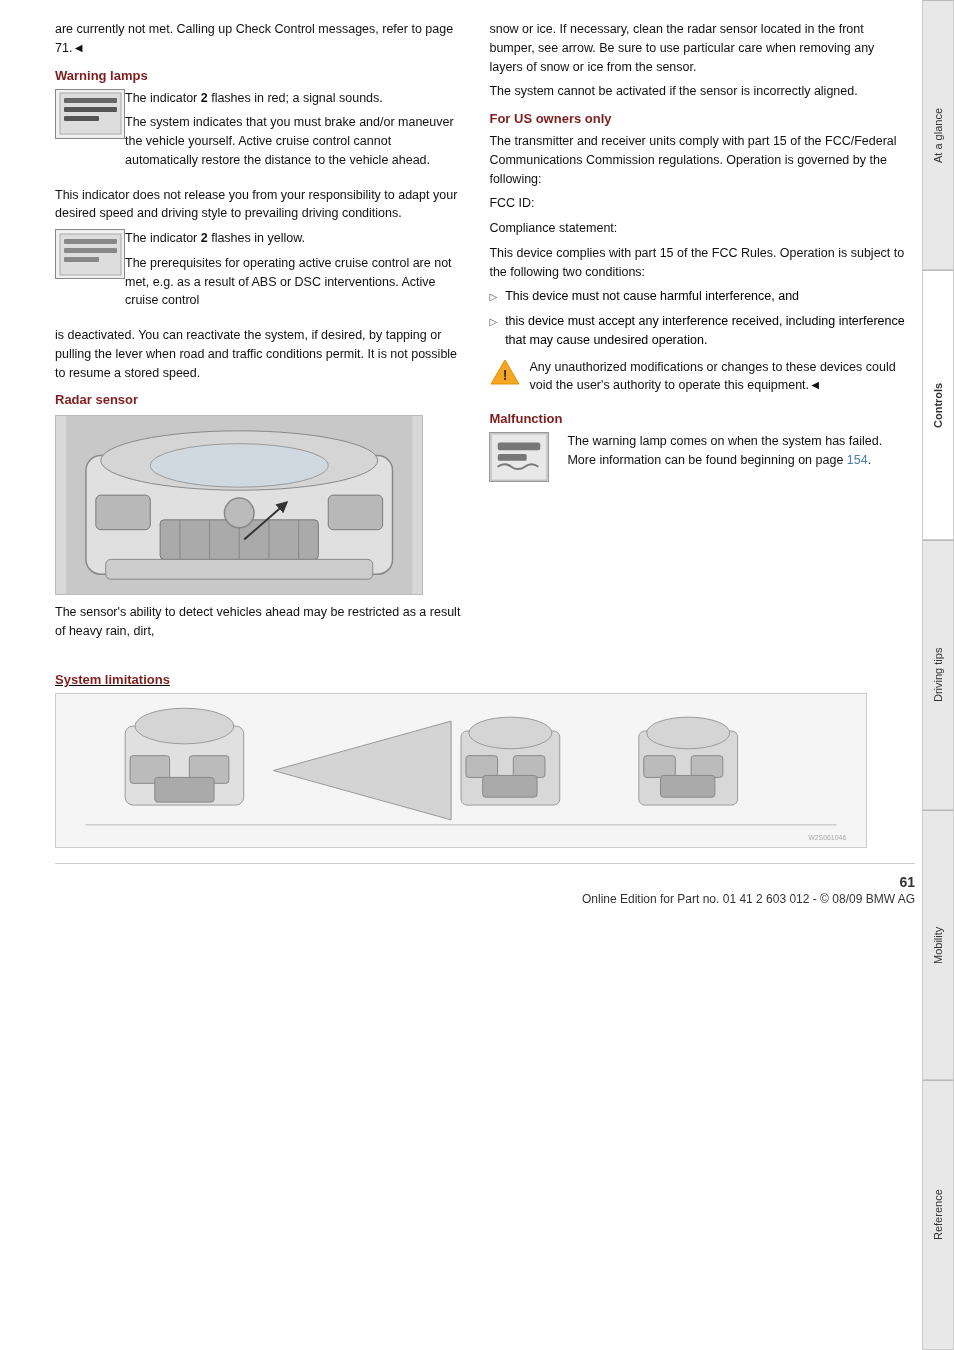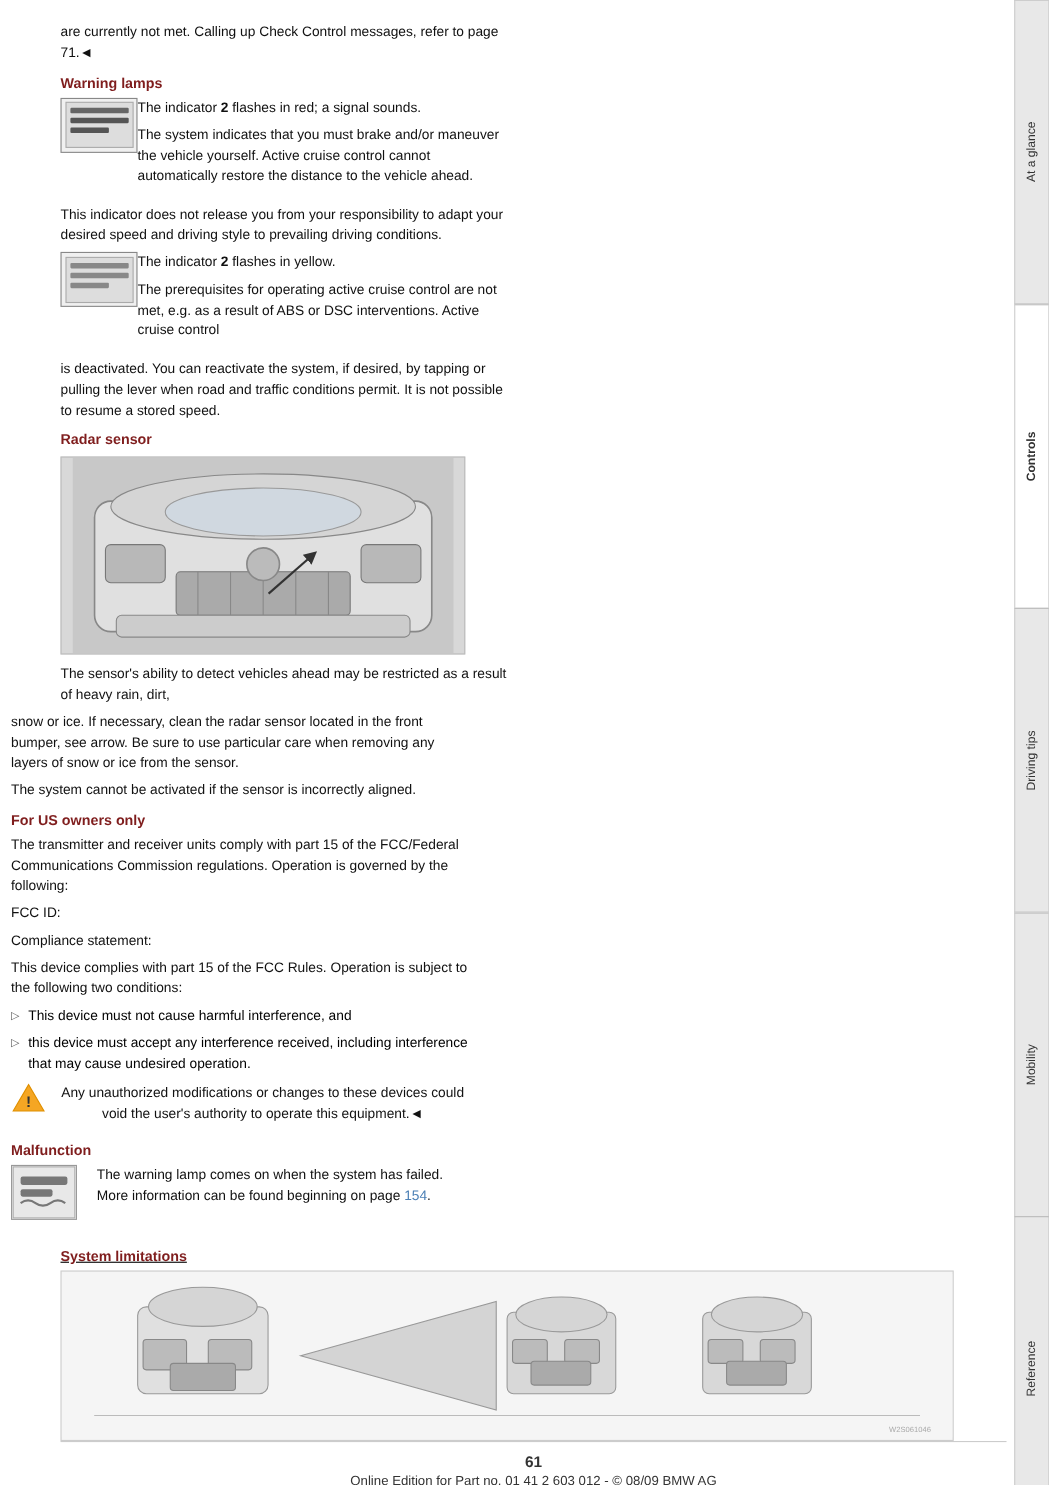--- a/index.html
+++ b/index.html
@@ -60,21 +60,20 @@
       padding: 20px 0 20px 0;
       display: flex;
       flex-direction: column;
     }
 
     
     .two-col {
       display: flex;
       gap: 0;
       width: 100%;
-      flex-direction: column;
     }
 
     .col-left {
       width: 52%;
       padding: 0 15px 0 55px;
     }
 
     .col-right {
       width: 48%;
       padding: 0 15px 0 10px;
@@ -172,21 +171,20 @@
     }
 
     .triangle-svg {
       width: 32px;
       height: 28px;
     }
 
     .caution-text {
       font-size: 12.5px;
       line-height: 1.5;
-      text-align: center;
     }
 
     
     .malfunction-icon-box {
       width: 60px;
       min-width: 60px;
       height: 50px;
       border: 1px solid #999;
       background: #f0f0f0;
       display: flex;
@@ -217,21 +215,22 @@
       background: #f5f5f5;
       display: flex;
       align-items: center;
       justify-content: center;
       position: relative;
       overflow: hidden;
     }
 
     
     .page-footer {
-      text-align: center;
+      text-align: right;
+      margin-top: 15px;
       padding: 10px 0;
       border-top: 1px solid #ccc;
       font-size: 12px;
       color: #333;
       width: 860px;
       margin-left: 55px;
     }
 
     .page-number {
       font-size: 14px;

